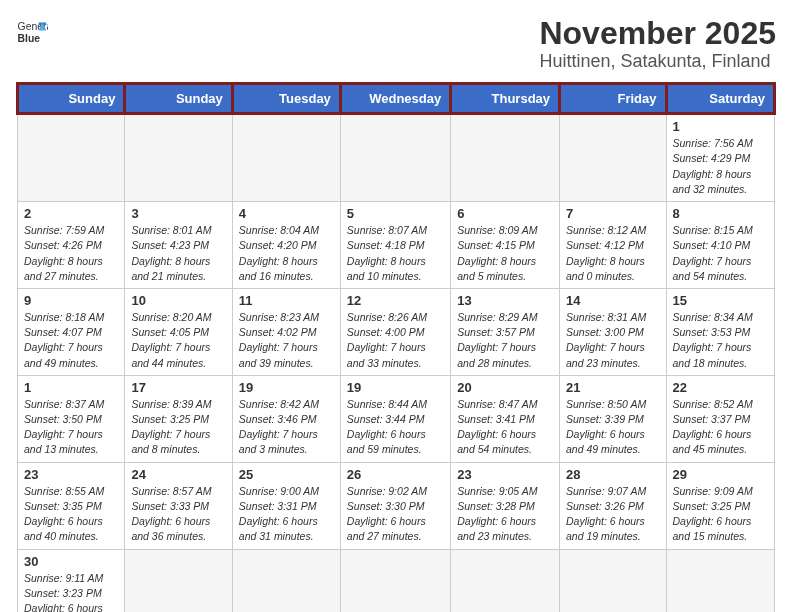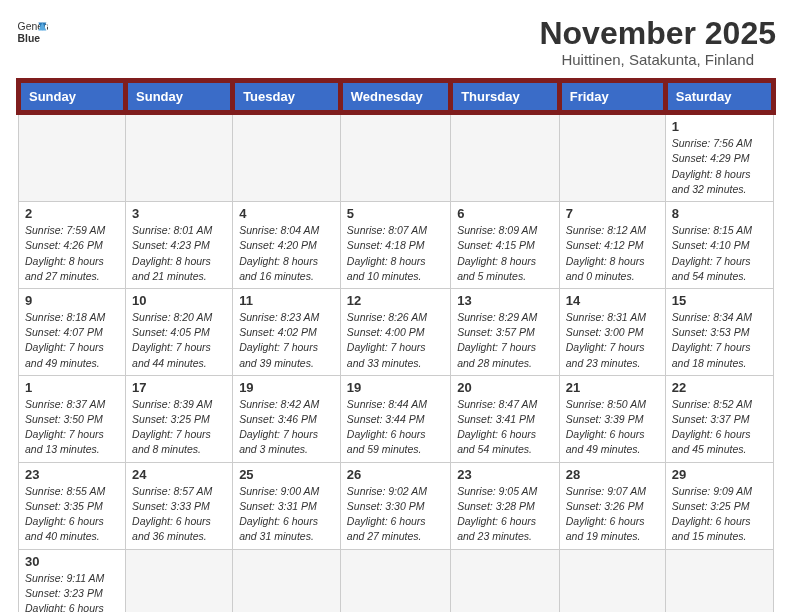--- a/index.html
+++ b/index.html
@@ -19,45 +19,45 @@
     .logo {
       display: flex;
       align-items: center;
       gap: 4px;
     }
     .logo-icon {
       width: 32px;
       height: 32px;
     }
     .title-section {
-      text-align: center;
+      text-align: left;
     }
     .month-title {
       font-size: 32px;
       font-weight: bold;
       color: #333;
       line-height: 1.1;
     }
     .location {
-      font-size: 15px;
+      font-size: 18px;
       color: #555;
     }
     .calendar {
       width: 100%;
       border-collapse: collapse;
       border: 1px solid #ccc;
     }
     .calendar th {
       background-color: #3a6cc8;
       color: #fff;
-      text-align: left;
+      text-align: right;
       padding: 6px 8px;
       font-size: 13px;
       font-weight: bold;
-      border: 5px solid #7f1d1d;
+      border: 3px solid #7f1d1d;
     }
     .calendar td {
       vertical-align: top;
       border: 1px solid #ccc;
       padding: 4px 6px;
       width: 113px;
       min-height: 70px;
       font-size: 11px;
       color: #333;
       background: #fff;

